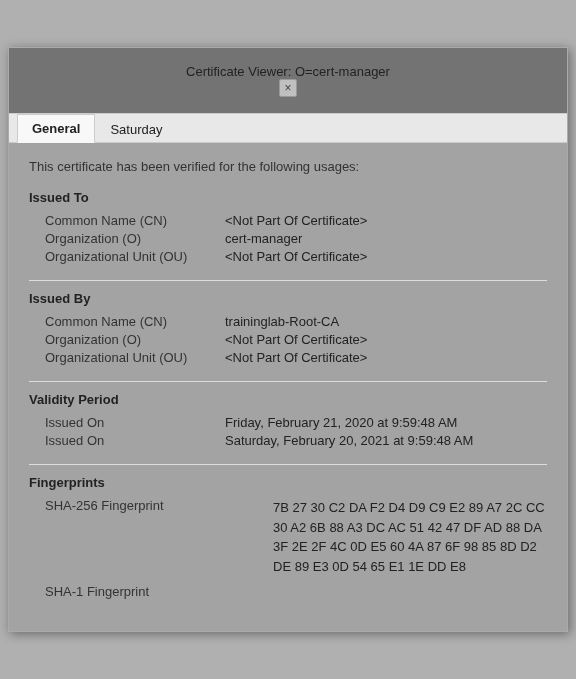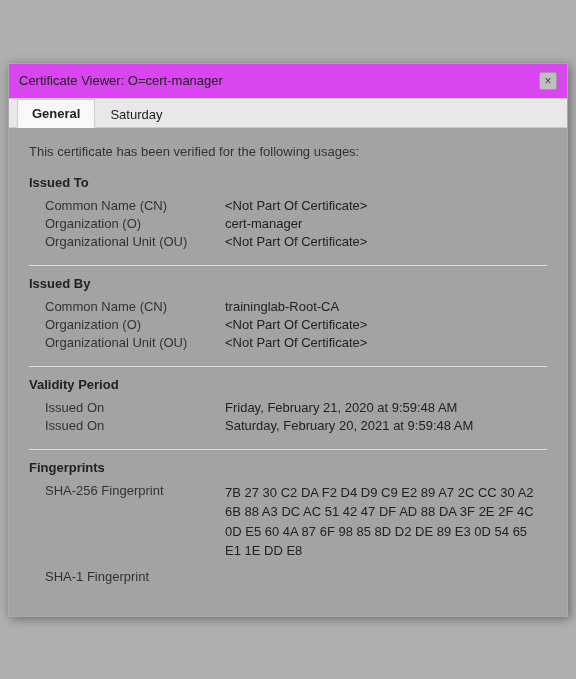--- a/index.html
+++ b/index.html
@@ -21,26 +21,27 @@
 
     .dialog-overlay {
       position: relative;
       width: 560px;
       background: #f0f0f0;
       border: 1px solid #aaa;
       box-shadow: 2px 2px 10px rgba(0,0,0,0.4);
     }
 
     .dialog-titlebar {
-      background: #d946ef;
+      background: #737373;
       border-bottom: 1px solid #ccc;
-      padding: 8px 10px;
+      padding: 16px 10px;
       display: flex;
       align-items: center;
       justify-content: space-between;
+      flex-direction: column;
     }
 
     .dialog-title {
       font-size: 13px;
       font-weight: normal;
       color: #222;
     }
 
     .close-btn {
       width: 18px;
@@ -203,21 +204,21 @@
           <span class="row-value">Saturday, February 20, 2021 at 9:59:48 AM</span>
         </div>
       </div>
     </div>
 
     <hr class="divider">
 
     <div class="section">
       <div class="section-title">Fingerprints</div>
       <div class="section-table">
-        <div class="section-row" style="align-items: flex-start;">
+        <div class="section-row" style="align-items: flex-start; gap: 48px;">
           <span class="row-label">SHA-256 Fingerprint</span>
           <span class="row-value" style="max-width: 320px; line-height: 1.5;">7B 27 30 C2 DA F2 D4 D9 C9 E2 89 A7 2C CC 30 A2 6B 88 A3 DC AC 51 42 47 DF AD 88 DA 3F 2E 2F 4C 0D E5 60 4A 87 6F 98 85 8D D2 DE 89 E3 0D 54 65 E1 1E DD E8</span>
         </div>
         <div class="section-row" style="margin-top: 8px;">
           <span class="row-label">SHA-1 Fingerprint</span>
           <span class="row-value"></span>
         </div>
       </div>
     </div>
 

